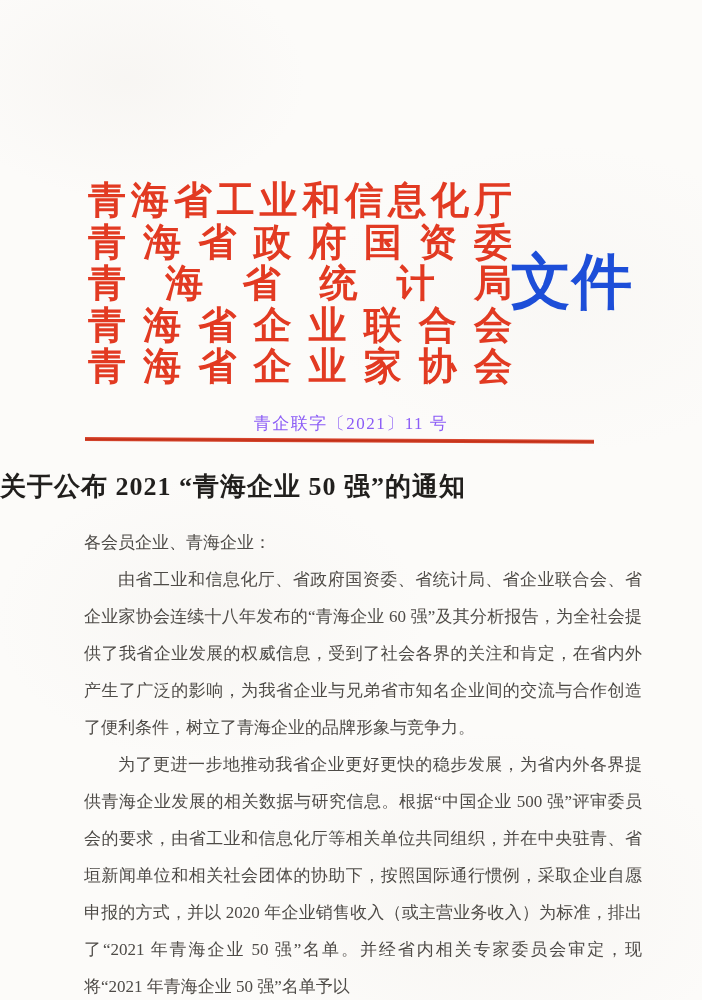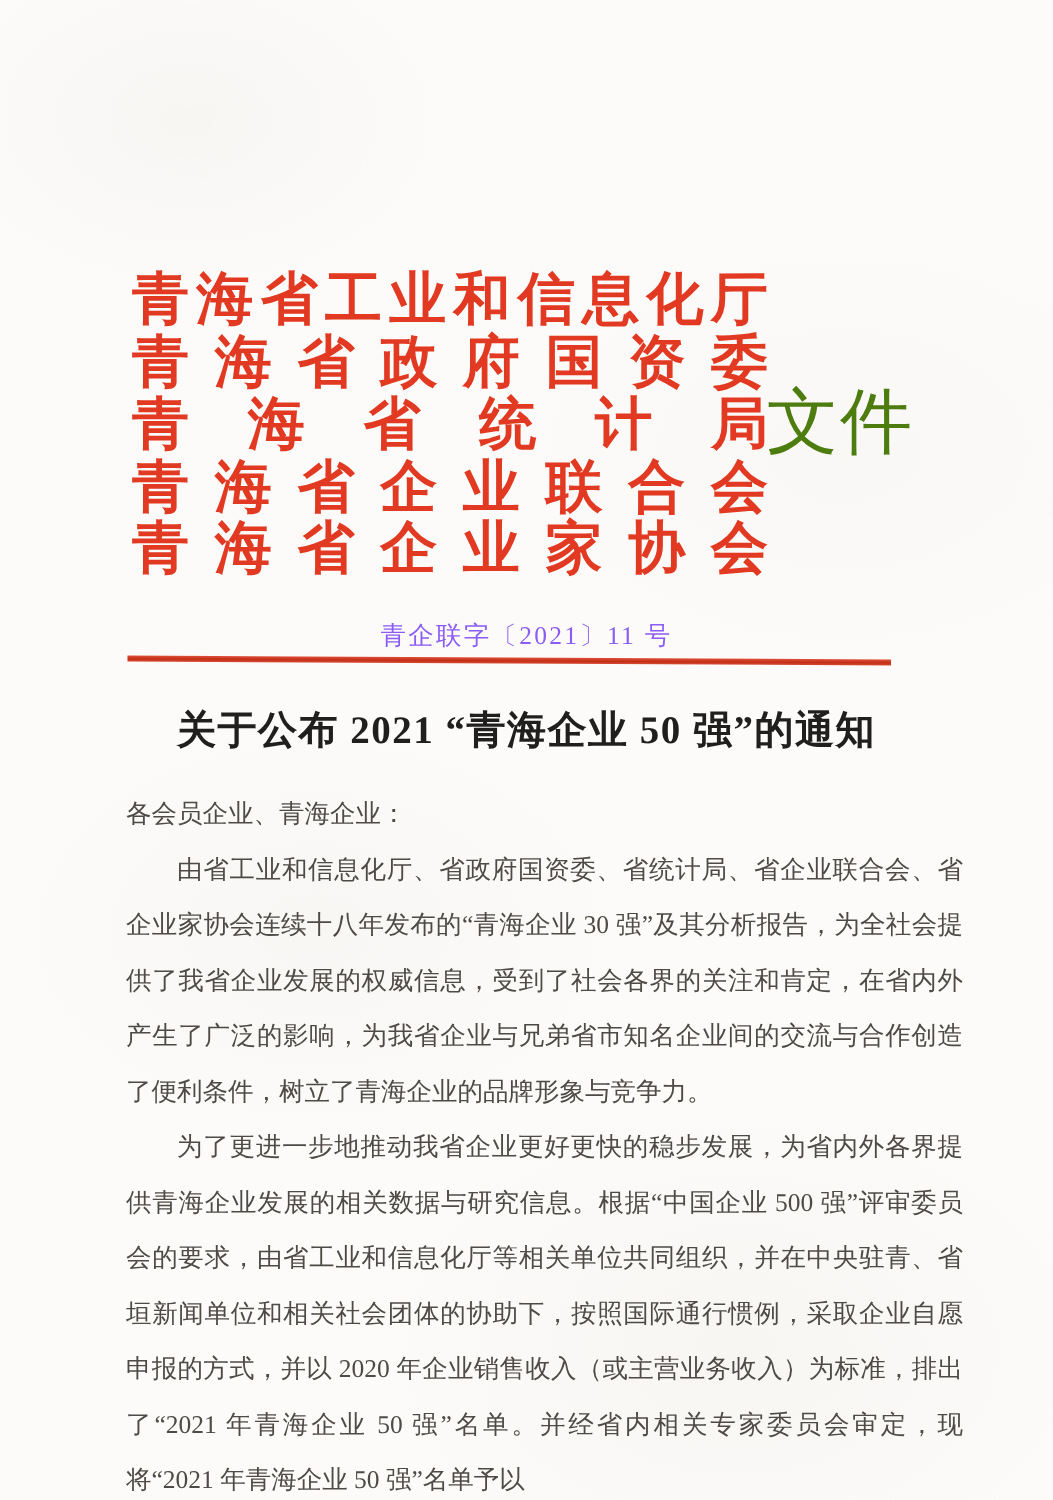--- a/index.html
+++ b/index.html
@@ -42,24 +42,24 @@
     display: flex;
     justify-content: space-between;
     height: 41.5px;
     line-height: 41.5px;
     white-space: nowrap;
   }
   .stamp {
     position: absolute;
     left: 511px;
     top: 248px;
-    font-size: 48px;
+    font-size: 60px;
     line-height: 68px;
-    font-weight: normal;
-    color: #4d7c0f;
+    font-weight: bold;
+    color: #1d4ed8;
     letter-spacing: 1px;
     white-space: nowrap;
   }
 
   
   .doc-number {
     position: absolute;
     left: 0;
     top: 412px;
     width: 702px;
@@ -76,21 +76,20 @@
     height: 4px;
     background: linear-gradient(to bottom, #e0503a, #c12f16 55%, #d84a33);
     transform: rotate(0.3deg);
     transform-origin: left center;
   }
   .doc-title {
     position: absolute;
     left: 0;
     top: 469px;
     width: 702px;
-    text-align: center;
     font-size: 26px;
     font-weight: bold;
     letter-spacing: 1px;
     color: #211f1d;
   }
 
   
   .doc-body {
     position: absolute;
     left: 84px;
@@ -164,17 +163,17 @@
   <div class="stamp">文件</div>
 
   <div class="doc-number">青企联字〔2021〕11 号</div>
 
   <div class="red-rule"></div>
 
   <div class="doc-title">关于公布 2021 “青海企业 50 强”的通知</div>
 
   <div class="doc-body">
     <p>各会员企业、青海企业：</p>
-    <p class="indent">由省工业和信息化厅、省政府国资委、省统计局、省企业联合会、省企业家协会连续十八年发布的“青海企业 30 强”及其分析报告，为全社会提供了我省企业发展的权威信息，受到了社会各界的关注和肯定，在省内外产生了广泛的影响，为我省企业与兄弟省市知名企业间的交流与合作创造了便利条件，树立了青海企业的品牌形象与竞争力。</p>
+    <p class="indent">由省工业和信息化厅、省政府国资委、省统计局、省企业联合会、省企业家协会连续十八年发布的“青海企业 60 强”及其分析报告，为全社会提供了我省企业发展的权威信息，受到了社会各界的关注和肯定，在省内外产生了广泛的影响，为我省企业与兄弟省市知名企业间的交流与合作创造了便利条件，树立了青海企业的品牌形象与竞争力。</p>
     <p class="indent">为了更进一步地推动我省企业更好更快的稳步发展，为省内外各界提供青海企业发展的相关数据与研究信息。根据“中国企业 500 强”评审委员会的要求，由省工业和信息化厅等相关单位共同组织，并在中央驻青、省垣新闻单位和相关社会团体的协助下，按照国际通行惯例，采取企业自愿申报的方式，并以 2020 年企业销售收入（或主营业务收入）为标准，排出了“2021 年青海企业 50 强”名单。并经省内相关专家委员会审定，现将“2021 年青海企业 50 强”名单予以</p>
   </div>
 
 </div>
 
 </body></html>

